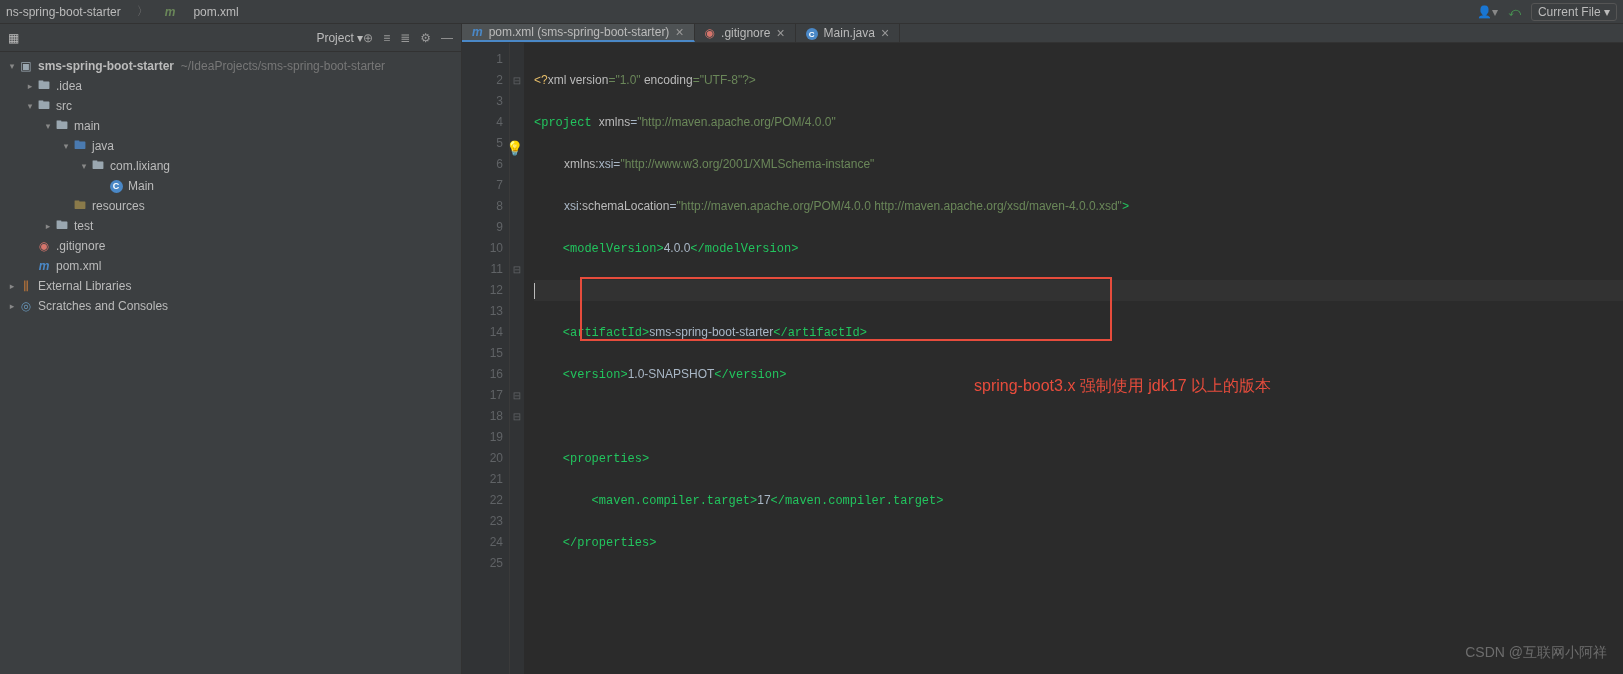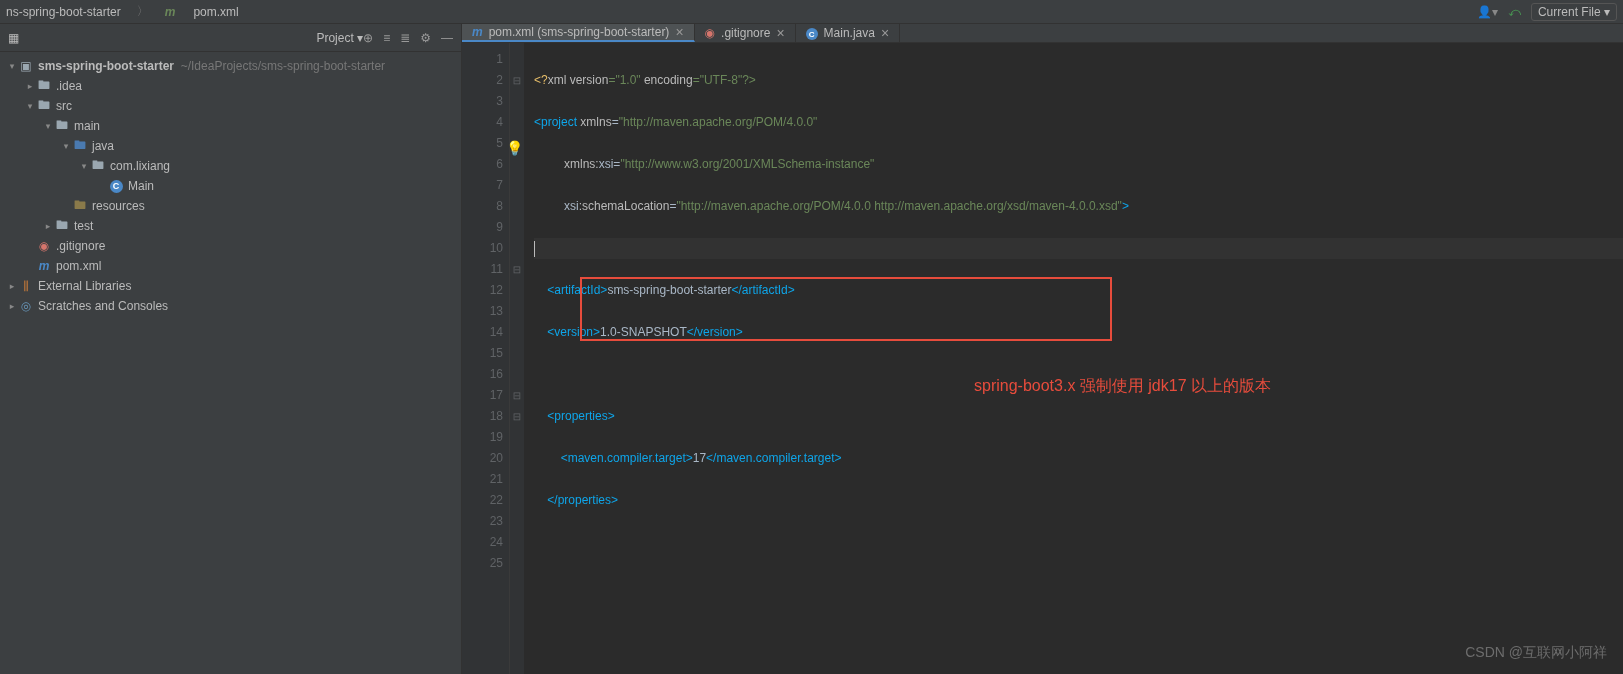--- a/index.html
+++ b/index.html
@@ -35,21 +35,21 @@
 .tab .close{color:#999;font-size:14px;}
 .tab .git-icon{color:#d5756c;}
 .tab .java-icon{color:#4a88c7;}
 .editor-body{flex:1;display:flex;font-family:"JetBrains Mono",Consolas,monospace;font-size:13px;line-height:21px;position:relative;}
 .gutter{width:48px;text-align:right;color:#606366;padding:6px 6px 0 0;background:#313335;border-right:1px solid #3a3a3a;}
 .gutter div{height:21px;}
 .fold-gutter{width:14px;background:#313335;padding-top:6px;}
 .fold-gutter div{height:21px;display:flex;align-items:center;justify-content:center;color:#606366;font-size:10px;}
 .code{flex:1;padding:6px 0 0 10px;position:relative;white-space:pre;}
 .code-line{height:21px;}
-.c-tag{color:#0ea5e9;}
+.c-tag{color:#22c55e;font-family:Liberation Mono, monospace;}
 .c-attr{color:#bababa;}
 .c-str{color:#6a8759;}
 .c-txt{color:#a9b7c6;}
 .c-pi{color:#e8bf6a;}
 .caret-line{background:#323232;}
 .caret{display:inline-block;width:1px;height:16px;background:#bbb;vertical-align:middle;}
 .bulb{position:absolute;left:464px;top:112px;color:#f0a732;font-size:14px;z-index:5;}
 .redbox{position:absolute;border:2px solid #e74c3c;}
 .annotation{position:absolute;color:#e74c3c;font-size:16px;font-weight:normal;text-align:right;}
 .watermark{position:absolute;right:16px;bottom:12px;color:#888;font-size:14px;opacity:.7;}
@@ -222,20 +222,21 @@
           <div></div>
           <div></div>
           <div></div>
           <div></div>
       </div>
       <div class="code">
 <div class="code-line"><span class="c-pi">&lt;?</span><span class="c-attr">xml version</span><span class="c-str">="1.0" </span><span class="c-attr">encoding</span><span class="c-str">="UTF-8"?&gt;</span></div>
 <div class="code-line"><span class="c-tag">&lt;project </span><span class="c-attr">xmlns</span><span class="c-txt">=</span><span class="c-str">"http://maven.apache.org/POM/4.0.0"</span></div>
 <div class="code-line"><span>         </span><span class="c-attr">xmlns:</span><span class="c-txt">xsi</span><span class="c-txt">=</span><span class="c-str">"http://www.w3.org/2001/XMLSchema-instance"</span></div>
 <div class="code-line"><span>         </span><span class="c-txt">xsi</span><span class="c-attr">:schemaLocation</span><span class="c-txt">=</span><span class="c-str">"http://maven.apache.org/POM/4.0.0 http://maven.apache.org/xsd/maven-4.0.0.xsd"</span><span class="c-tag">&gt;</span></div>
+<div class="code-line"><span class="c-tag">    &lt;modelVersion&gt;</span><span class="c-txt">4.0.0</span><span class="c-tag">&lt;/modelVersion&gt;</span></div>
 <div class="code-line caret-line"><span class="caret"></span></div>
 <div class="code-line"><span class="c-tag">    &lt;artifactId&gt;</span><span class="c-txt">sms-spring-boot-starter</span><span class="c-tag">&lt;/artifactId&gt;</span></div>
 <div class="code-line"><span class="c-tag">    &lt;version&gt;</span><span class="c-txt">1.0-SNAPSHOT</span><span class="c-tag">&lt;/version&gt;</span></div>
 <div class="code-line"></div>
 <div class="code-line"><span class="c-tag">    &lt;properties&gt;</span></div>
 <div class="code-line"><span class="c-tag">        &lt;maven.compiler.target&gt;</span><span class="c-txt">17</span><span class="c-tag">&lt;/maven.compiler.target&gt;</span></div>
 <div class="code-line"><span class="c-tag">    &lt;/properties&gt;</span></div>
 
 
 

